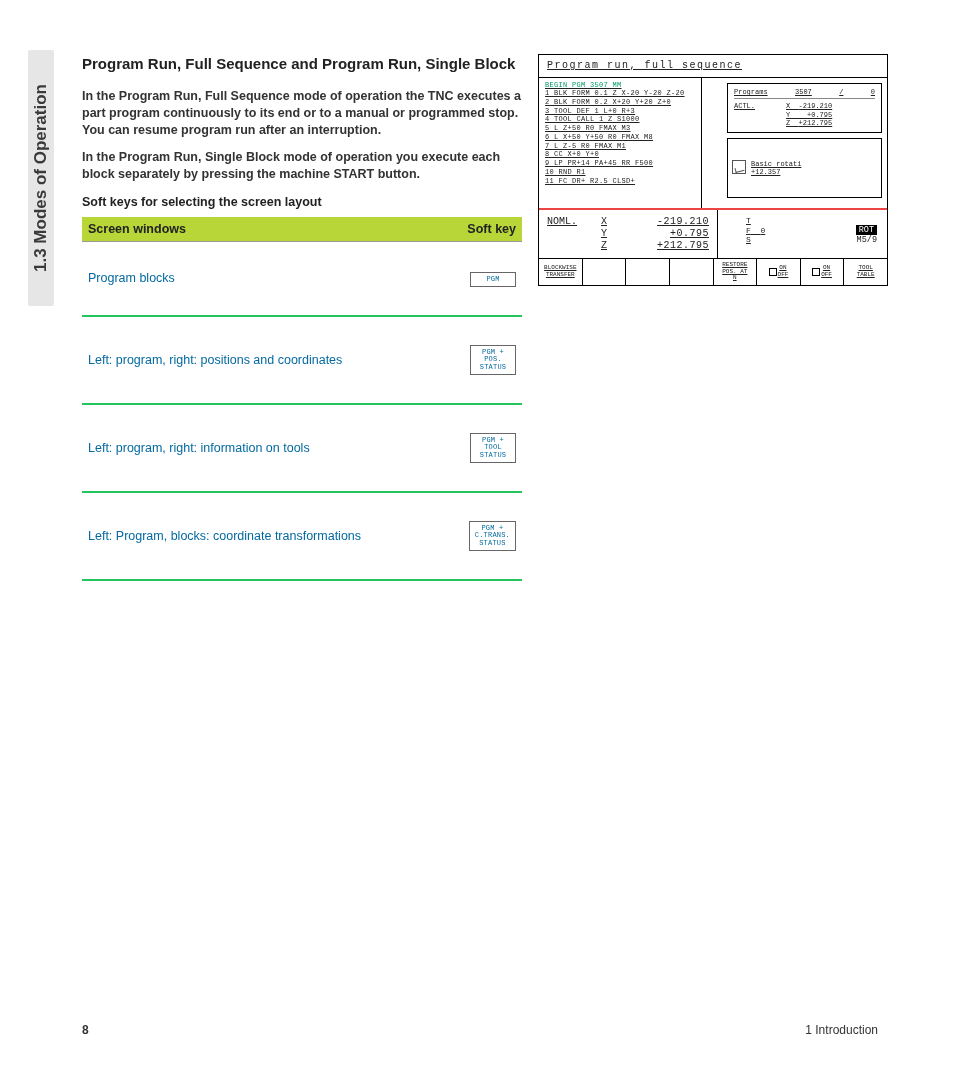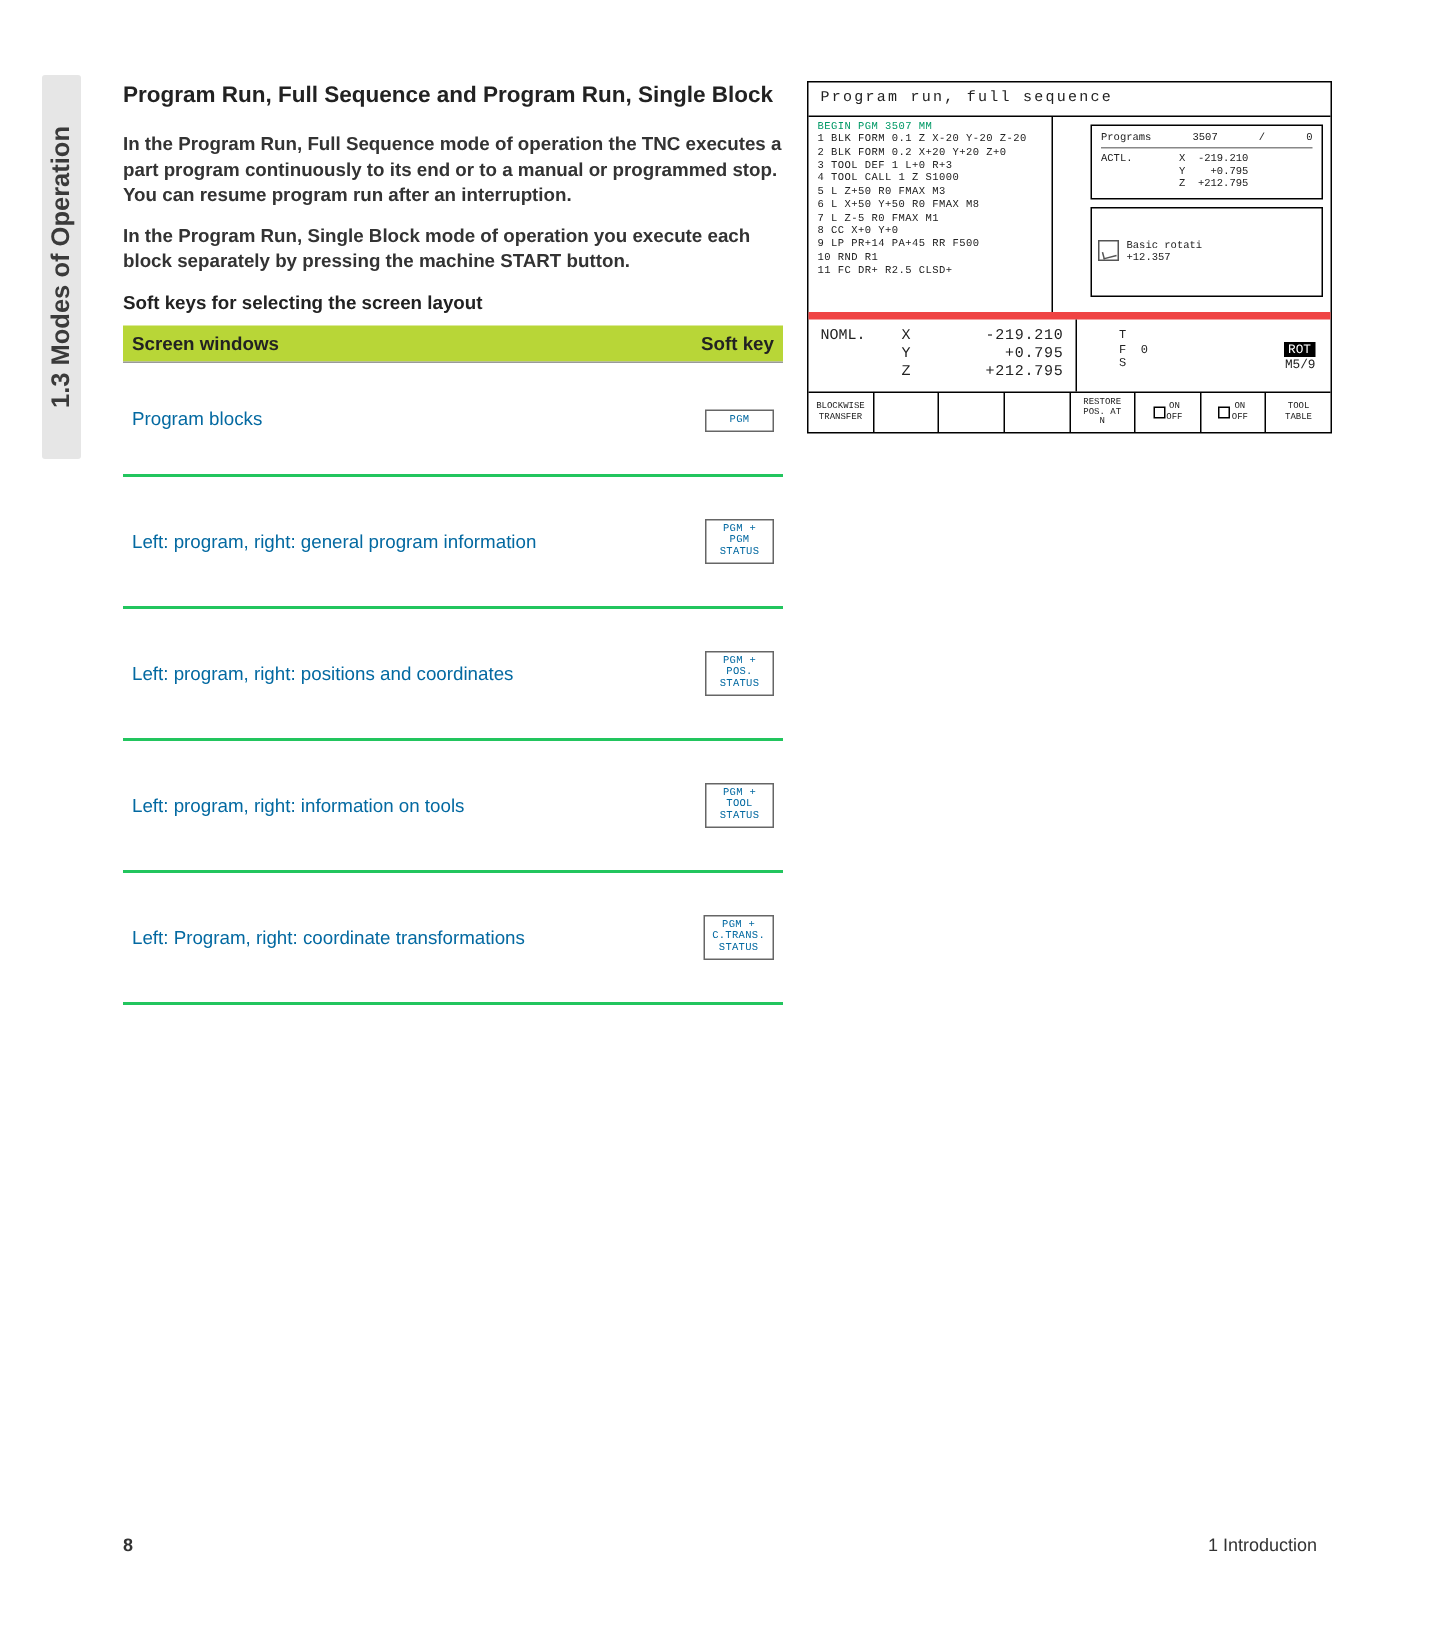--- a/index.html
+++ b/index.html
@@ -96,20 +96,21 @@
 
   .cnc-panel {
     position: absolute;
     left: 538px;
     top: 54px;
     width: 350px;
     border: 1px solid #000;
     font-family: "Courier New", monospace;
     font-size: 8.5px;
     background: #fff;
+    text-decoration: underline;
   }
   .cnc-title {
     padding: 5px 8px 6px 8px;
     border-bottom: 1px solid #000;
     font-size: 10px;
     letter-spacing: 1.5px;
   }
   .cnc-body {
     display: flex;
     gap: 20px;
@@ -155,21 +156,21 @@
     position: absolute;
     left: 2px; top: 6px;
     width: 8px; height: 4px;
     border: 1px solid #555;
     border-top: none;
     border-right: none;
     transform: rotate(-15deg);
   }
   .coord-row {
     display: flex;
-    border-top: 5px solid #ef4444;
+    border-top: 2px solid #ef4444;
     gap: 20px;
   }
   .coord-left {
     flex: 1;
     padding: 6px 8px;
     border-right: 1px solid #000;
     font-size: 10px;
     line-height: 1.2;
   }
   .coord-left .axis { display: flex; }
@@ -248,39 +249,33 @@
     <tbody>
         <tr>
       <th>Screen windows</th>
       <th class="right">Soft key</th>
     </tr>
     <tr>
       <td>Program blocks</td>
       <td class="key-cell"><span class="softkey">PGM</span></td>
     </tr>
     <tr>
-      <td>Left: program, right: general program information</td>
-      <td class="key-cell"><span class="softkey">PGM +
-PGM
-STATUS</span></td>
-    </tr>
-    <tr>
       <td>Left: program, right: positions and coordinates</td>
       <td class="key-cell"><span class="softkey">PGM +
 POS.
 STATUS</span></td>
     </tr>
     <tr>
       <td>Left: program, right: information on tools</td>
       <td class="key-cell"><span class="softkey">PGM +
 TOOL
 STATUS</span></td>
     </tr>
     <tr>
-      <td>Left: Program, right: coordinate transformations</td>
+      <td>Left: Program, blocks: coordinate transformations</td>
       <td class="key-cell"><span class="softkey">PGM +
 C.TRANS.
 STATUS</span></td>
     </tr>
   </tbody>
     </table>
 </div>
 
 <div class="cnc-panel">
   <div class="cnc-title">Program run, full sequence</div>

